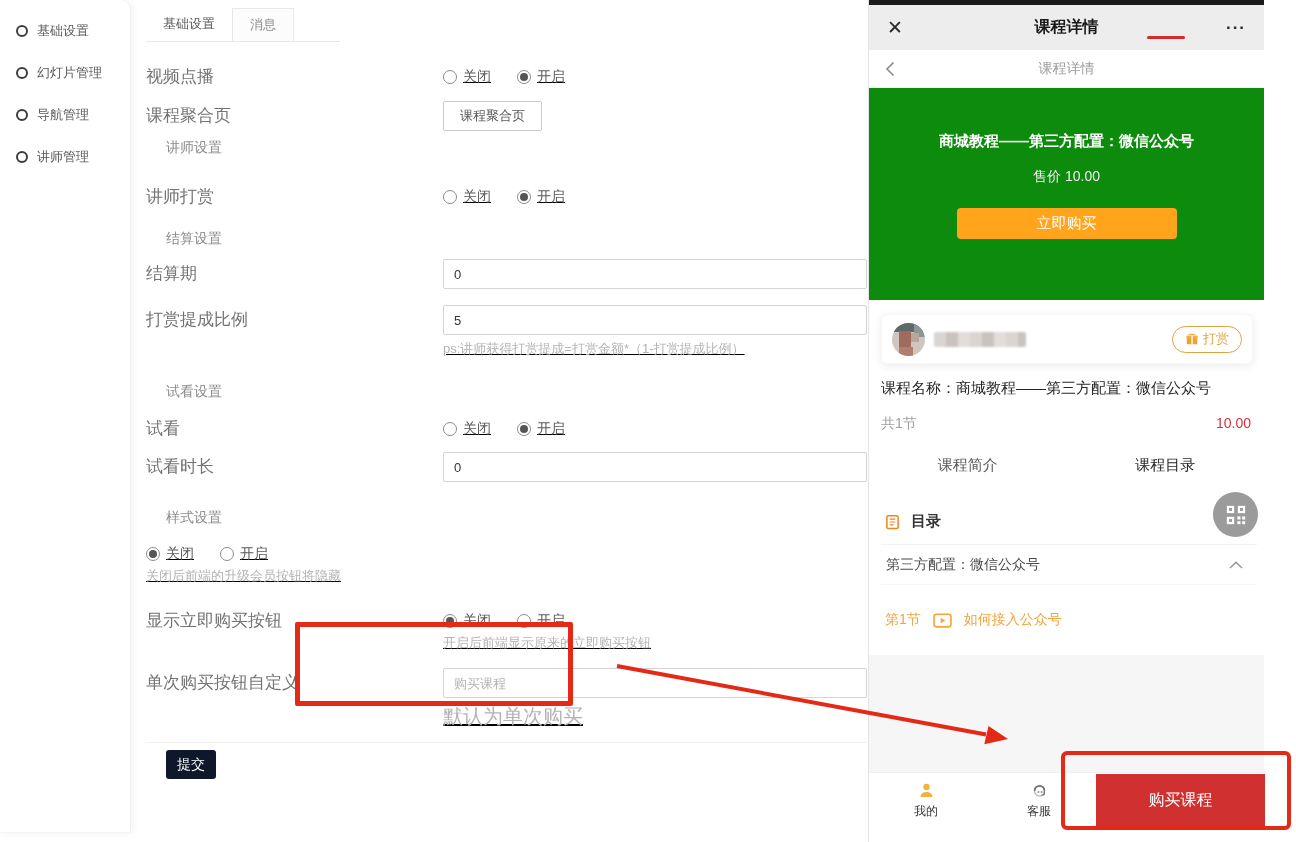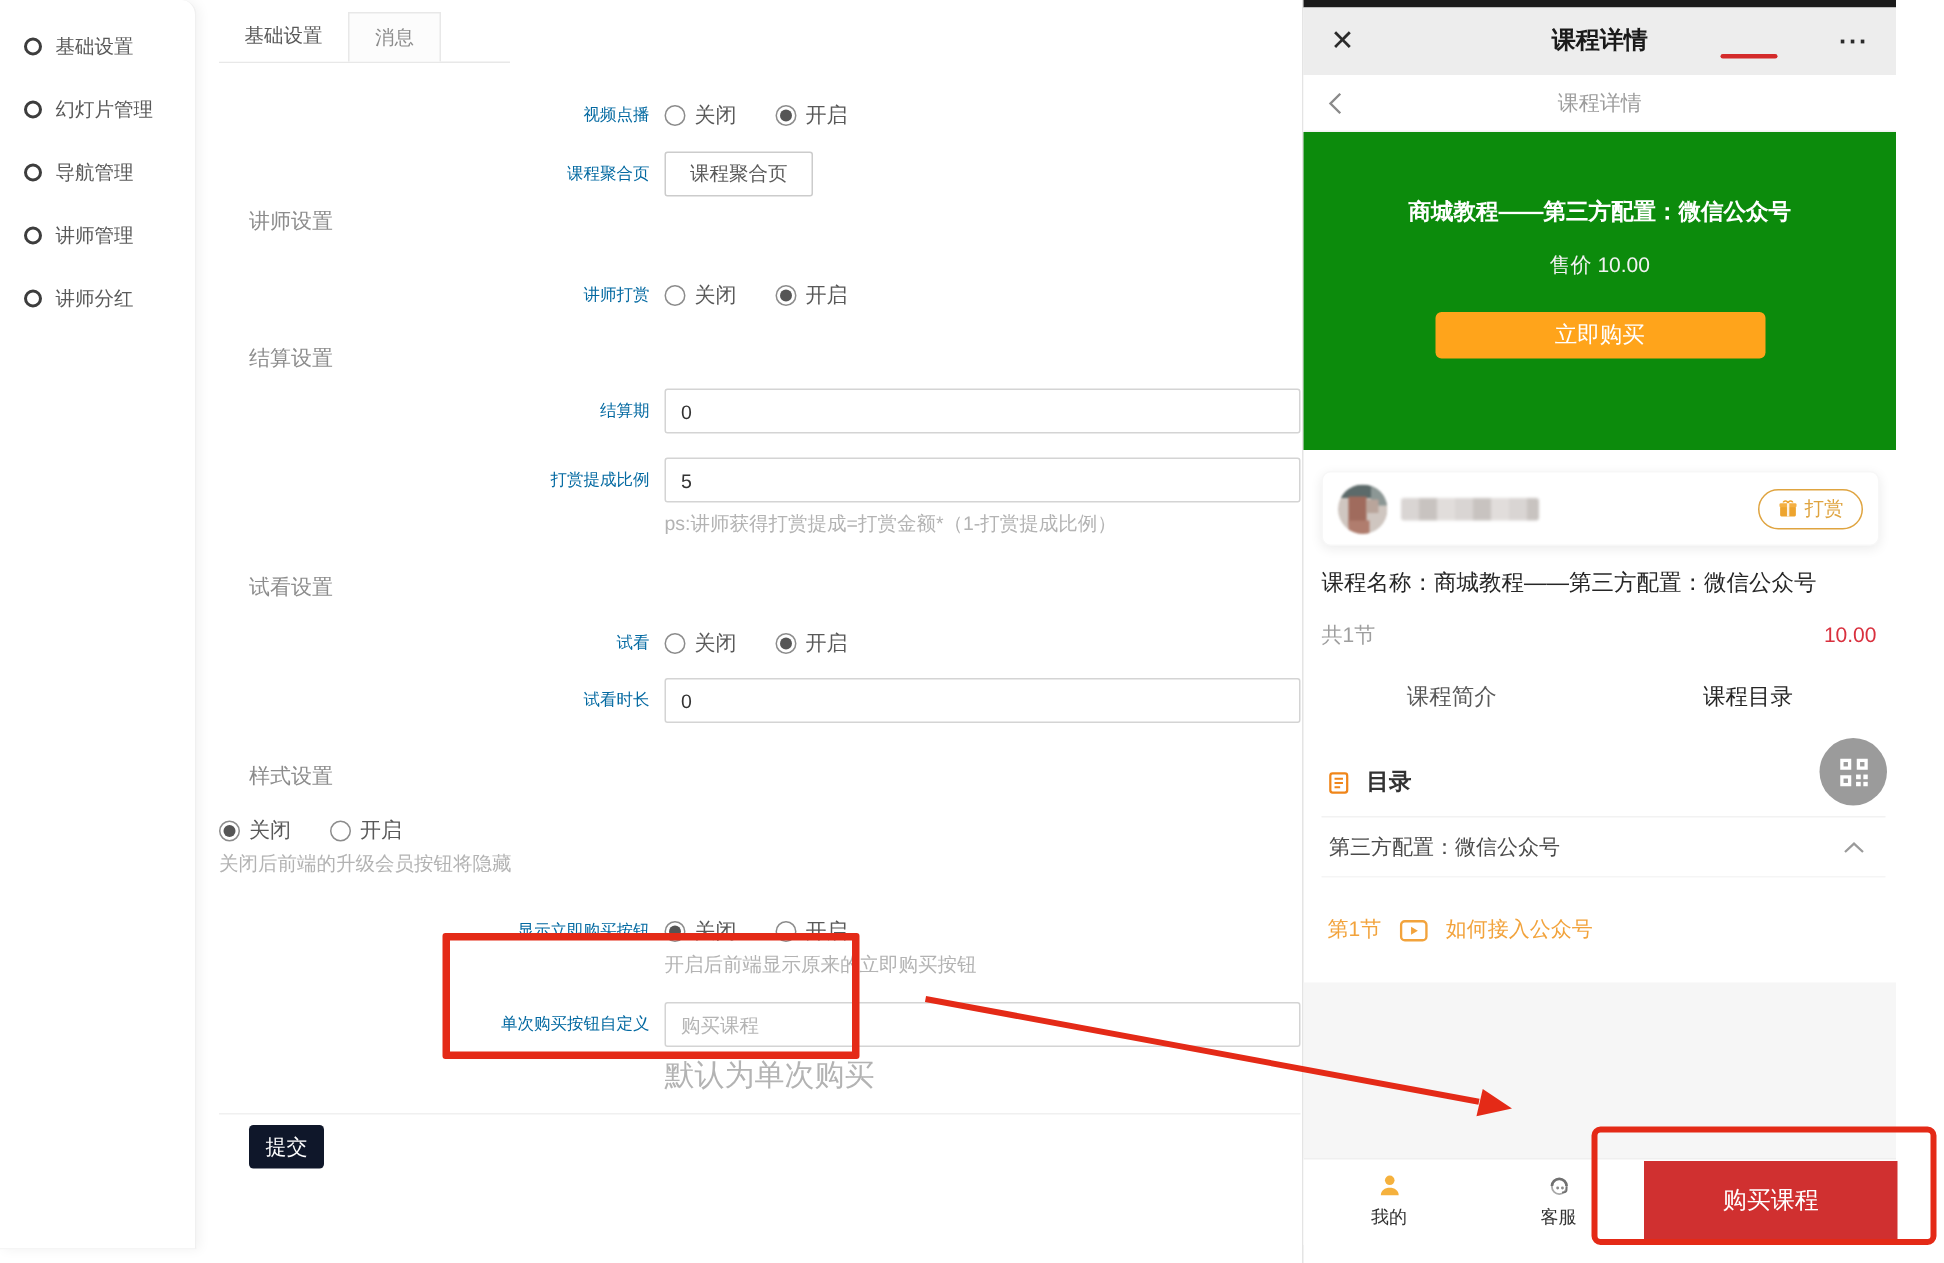--- a/index.html
+++ b/index.html
@@ -15,22 +15,22 @@
   .side-label { font-size:13px; color:#595959; white-space:nowrap; }
 
   
   .main { position:absolute; left:146px; top:0; width:721px; }
   .tabbar { display:inline-flex; margin-top:8px; border-bottom:1px solid #e8e8e8; padding-right:46px; }
   .tab { font-size:13px; padding:7px 17px; cursor:pointer; }
   .tab.active { background:#fff; color:#595959; }
   .tab.inactive { background:#fcfcfc; color:#8c8c8c; border:1px solid #e8e8e8; border-bottom:none; }
 
   .form-row { display:flex; align-items:flex-start; }
-  .f-label { width:287px; text-align:right; margin-right:10px; color:#0369a1; font-size:11px; flex:none; }
-  .f-ctrl { width:424px; }
+  .f-label { width:287px; margin-right:10px; color:#737373; font-size:17px; flex:none; }
+  .f-ctrl { width:424px;text-decoration:underline; }
   .lh30 { line-height:30px; }
   .lh22 { line-height:22px; }
   .section-h { margin-left:20px; color:#8c8c8c; font-size:14px; }
 
   .radio-group { display:flex; gap:26px; align-items:center; height:22px; }
   .radio-opt { display:flex; gap:6px; align-items:center; cursor:pointer; font-size:14px; color:#595959; }
   .rdot { width:14px; height:14px; border:1px solid #8c8c8c; border-radius:50%; background:#fff; position:relative; flex:none; }
   .rdot.checked::after { content:""; position:absolute; inset:2px; border-radius:50%; background:#555; }
 
   .txt-input { width:424px; height:30px; border:1px solid #d4d4d4; border-radius:2px;
@@ -133,24 +133,20 @@
     <span class="side-dot"></span>
     <span class="side-label">幻灯片管理</span>
   </div>
   <div class="side-item">
     <span class="side-dot"></span>
     <span class="side-label">导航管理</span>
   </div>
   <div class="side-item">
     <span class="side-dot"></span>
     <span class="side-label">讲师管理</span>
-  </div>
-  <div class="side-item">
-    <span class="side-dot"></span>
-    <span class="side-label">讲师分红</span>
   </div>
 </nav>
 
 <main class="main">
   <div class="tabbar">
     <div class="tab active">基础设置</div>
     <div class="tab inactive">消息</div>
   </div>
 
   

